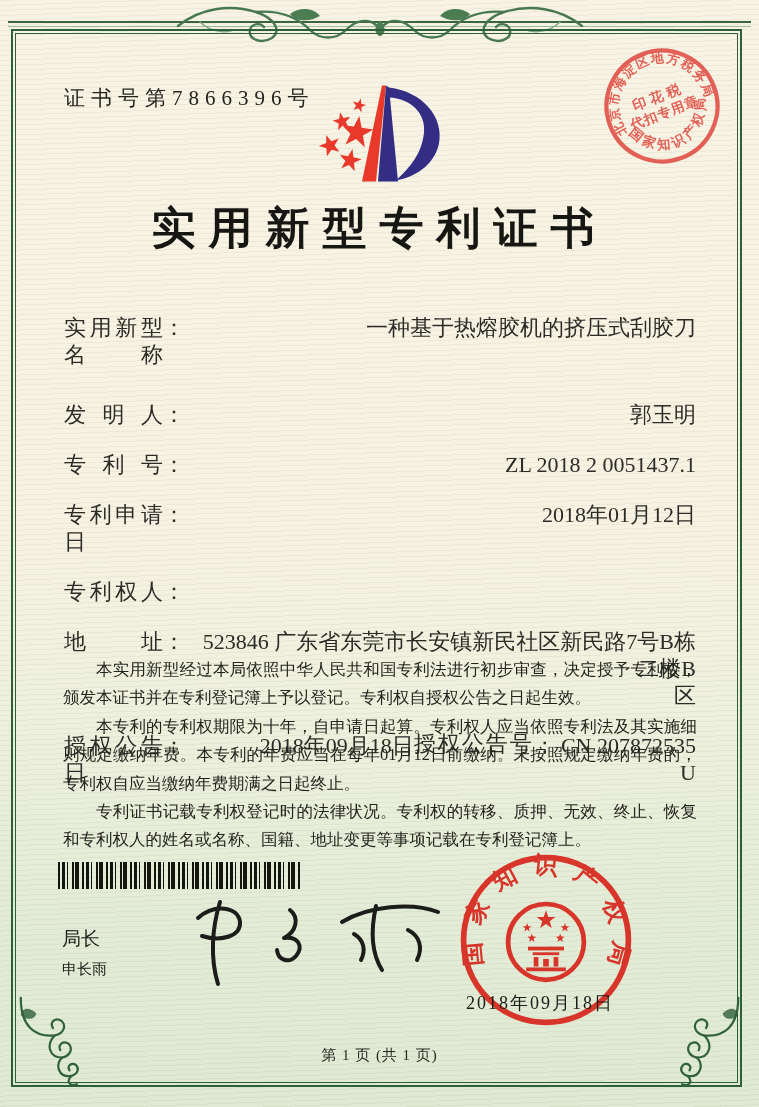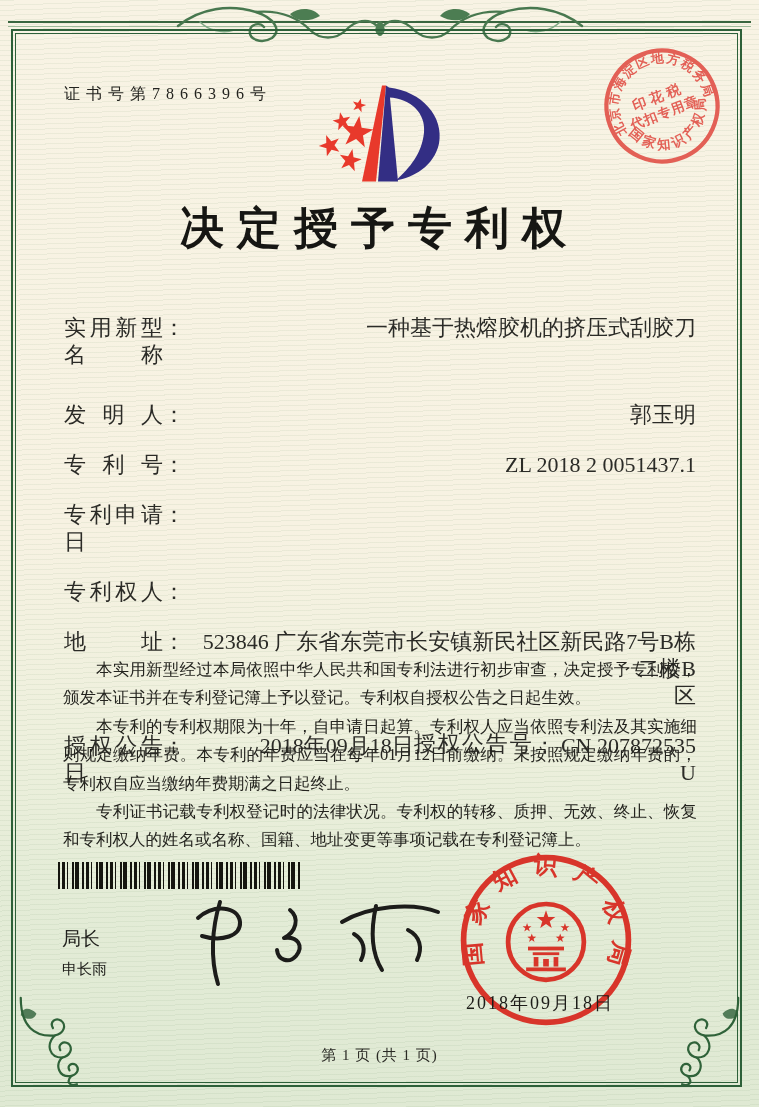--- a/index.html
+++ b/index.html
@@ -16,21 +16,21 @@
   .top-rule{position:absolute;left:8px;right:8px;top:21px;height:3px;
     border-top:2px solid #39663f;border-bottom:1px solid #9dbb9a;}
   .ornament-center{position:absolute;left:170px;top:0px;width:420px;height:48px;}
   
   .frame{position:absolute;left:15px;top:33px;right:21px;bottom:24px;
     border:1px solid #2d6039;outline:2px solid #2d6039;outline-offset:2px;}
   .corner{position:absolute;width:92px;height:92px;}
   .corner.br{right:18px;bottom:20px;}
   .corner.bl{left:18px;bottom:20px;transform:scaleX(-1);}
   
-  .cert-no{position:absolute;left:64px;top:84px;font-size:16px;letter-spacing:6px;color:#23231f;}
+  .cert-no{position:absolute;left:64px;top:84px;font-size:21px;letter-spacing:6px;color:#23231f;}
   .logo{position:absolute;left:298px;top:68px;width:180px;height:128px;}
   .title{position:absolute;left:0;right:0;top:199px;text-align:center;
     font-size:44px;font-weight:700;letter-spacing:13px;color:#161613;}
   
   .fields{position:absolute;left:64px;top:314px;width:632px;font-size:22px;line-height:27px;}
   .frow{display:flex;align-items:flex-start;margin-bottom:23px;}
   .frow.first{margin-bottom:33px;}
   .frow.addr{margin-bottom:17px;}
   .flabel{display:inline-block;width:99px;text-align:justify;text-align-last:justify;white-space:normal;flex:none;}
   .fcolon{flex:none;width:18px;}
@@ -118,41 +118,42 @@
     <path d="M91,18 C124,22 146,47 141,74 C136,97 115,108 98,111 C112,98 124,84 126,63 C128,44 113,29 91,28 Z" fill="#332e84"></path>
     <g fill="#e8392b">
       <use href="#star" transform="translate(61,36) scale(0.8) rotate(15)"></use>
       <use href="#star" transform="translate(44,52) scale(1.05) rotate(-12)"></use>
       <use href="#star" transform="translate(59,63) scale(1.85) rotate(8)"></use>
       <use href="#star" transform="translate(32,76) scale(1.25) rotate(-20)"></use>
       <use href="#star" transform="translate(52,91) scale(1.3) rotate(12)"></use>
     </g>
   </svg>
 
-  <div class="title">决定授予专利权</div>
+  <div class="title">实用新型专利证书</div>
 
   <div class="fields">
     <div class="frow first">
       <span class="flabel">实用新型名称</span>
         <span class="fcolon">：</span>
       <span class="fvalue">一种基于热熔胶机的挤压式刮胶刀</span>
     </div>
     <div class="frow">
       <span class="flabel">发明人</span>
         <span class="fcolon">：</span>
       <span class="fvalue">郭玉明</span>
     </div>
     <div class="frow">
       <span class="flabel">专利号</span>
         <span class="fcolon">：</span>
       <span class="fvalue">ZL 2018 2 0051437.1</span>
     </div>
     <div class="frow">
       <span class="flabel">专利申请日</span>
         <span class="fcolon">：</span>
+      <span class="fvalue">2018年01月12日</span>
     </div>
     <div class="frow">
       <span class="flabel">专利权人</span>
         <span class="fcolon">：</span>
     </div>
     <div class="frow addr">
       <span class="flabel">地址</span>
         <span class="fcolon">：</span>
       <span class="fvalue"><span>523846 广东省东莞市长安镇新民社区新民路7号B栋二楼B</span><span class="addr-l2">区</span></span>
     </div>

